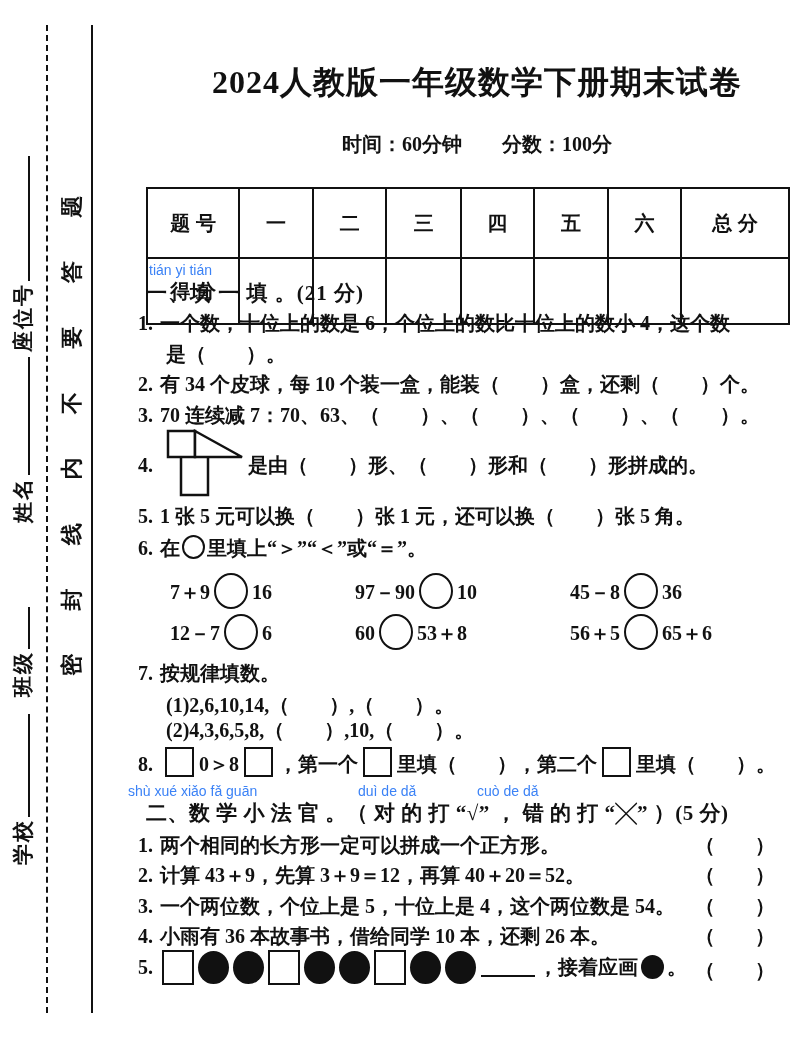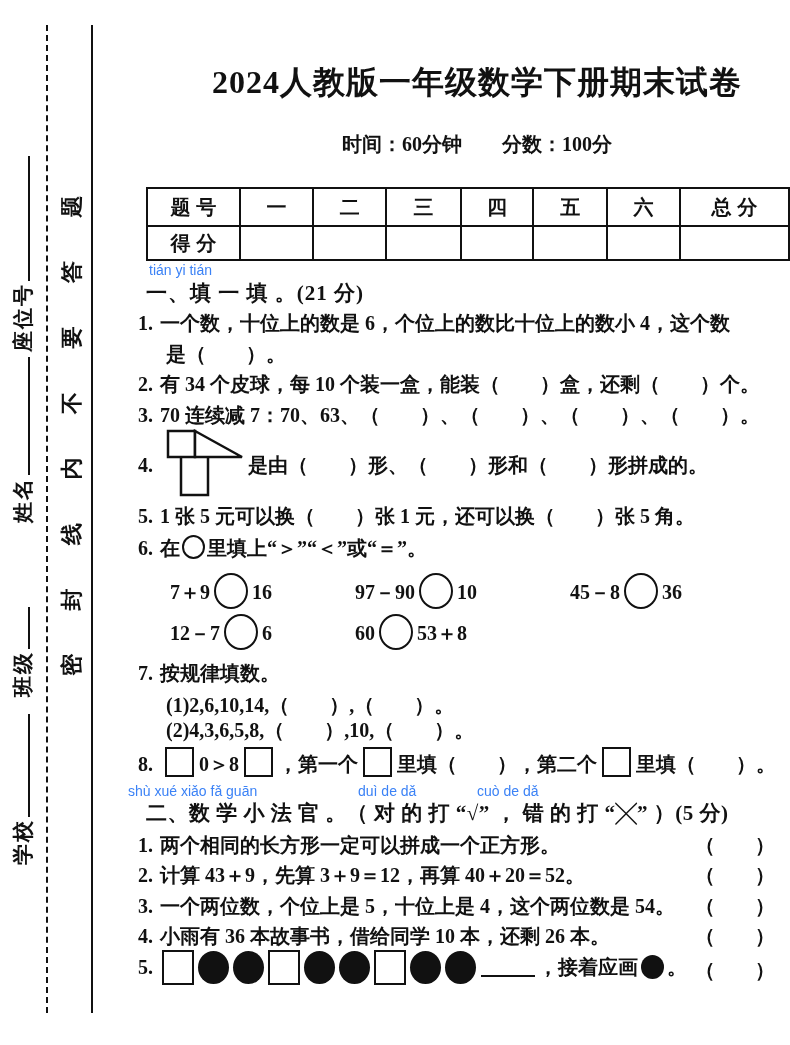--- a/index.html
+++ b/index.html
@@ -15,21 +15,21 @@
   .vline-solid{position:absolute;left:91px;top:25px;height:988px;width:2px;background:#111;}
   .vfield{position:absolute;left:9px;transform:rotate(-90deg);transform-origin:0 0;white-space:nowrap;
           font-family:"Liberation Serif",serif;font-weight:600;font-size:21px;letter-spacing:2px;color:#111;}
   .vfield .fill{display:inline-block;border-bottom:2px solid #111;height:14px;margin-left:2px;}
   .seal{position:absolute;left:57px;top:676px;transform:rotate(-90deg);transform-origin:0 0;
         white-space:nowrap;font-family:"Liberation Serif",serif;font-weight:600;font-size:22px;
         letter-spacing:19px;color:#111;}
   
   .score-table{position:absolute;left:114px;top:187px;border-collapse:collapse;
                font-size:20px;color:#111;}
-  .score-table td{border:2px solid #111;text-align:center;padding:0;}
+  .score-table td{border:2px solid #111;text-align:center;padding:16px;}
   .score-table .r1 td{height:36px;}
   .score-table .r2 td{height:32px;}
   
   .cmp{display:inline-block;width:30px;height:32px;border:2px solid #111;border-radius:50%;
        vertical-align:-10px;margin:0 4px;background:#fff;}
   .icircle{display:inline-block;width:19px;height:20px;border:2px solid #111;border-radius:50%;
        vertical-align:-4px;margin:0 2px;background:#fff;}
   .fbox{display:inline-block;width:25px;height:26px;border:2px solid #111;vertical-align:-6px;
        margin:0 5px;background:#fff;}
   .pb{display:inline-block;width:28px;height:31px;border:2px solid #111;background:#fff;margin:0 2px;}
@@ -116,20 +116,21 @@
 <div class="line" style="left:138px;top:535px;"><span class="qnum">6.</span><span>在</span><span class="icircle"></span><span>里填上“＞”“＜”或“＝”。</span></div>
 
 <div class="q6row" style="left:170px;top:573px;width:600px;">
   <span class="q6cell" style="left:0"><span>7＋9</span><span class="cmp"></span><span>16</span></span>
   <span class="q6cell" style="left:185px"><span>97－90</span><span class="cmp"></span><span>10</span></span>
   <span class="q6cell" style="left:400px"><span>45－8</span><span class="cmp"></span><span>36</span></span>
 </div>
 <div class="q6row" style="left:170px;top:614px;width:600px;">
   <span class="q6cell" style="left:0"><span>12－7</span><span class="cmp"></span><span>6</span></span>
   <span class="q6cell" style="left:185px"><span>60</span><span class="cmp"></span><span>53＋8</span></span>
+  <span class="q6cell" style="left:400px"><span>56＋5</span><span class="cmp"></span><span>65＋6</span></span>
 </div>
 
 <div class="line" style="left:138px;top:660px;"><span class="qnum">7.</span><span>按规律填数。</span></div>
 <div class="line" style="left:166px;top:692px;text-align:right;"><span>(1)2,6,10,14,（　　）,（　　）。</span></div>
 <div class="line" style="left:166px;top:717px;"><span>(2)4,3,6,5,8,（　　）,10,（　　）。</span></div>
 
 <div class="line" style="left:138px;top:747px;"><span class="qnum">8.</span><span class="fbox"></span><span>0＞8</span><span class="fbox"></span><span>，第一个</span><span class="fbox"></span><span>里填（　　），第二个</span><span class="fbox"></span><span>里填（　　）。</span></div>
 
 <div class="pinyin" style="left:128px;top:783px;">shù xué xiǎo fǎ guān</div>
 <div class="pinyin" style="left:358px;top:783px;">duì de dǎ</div>

